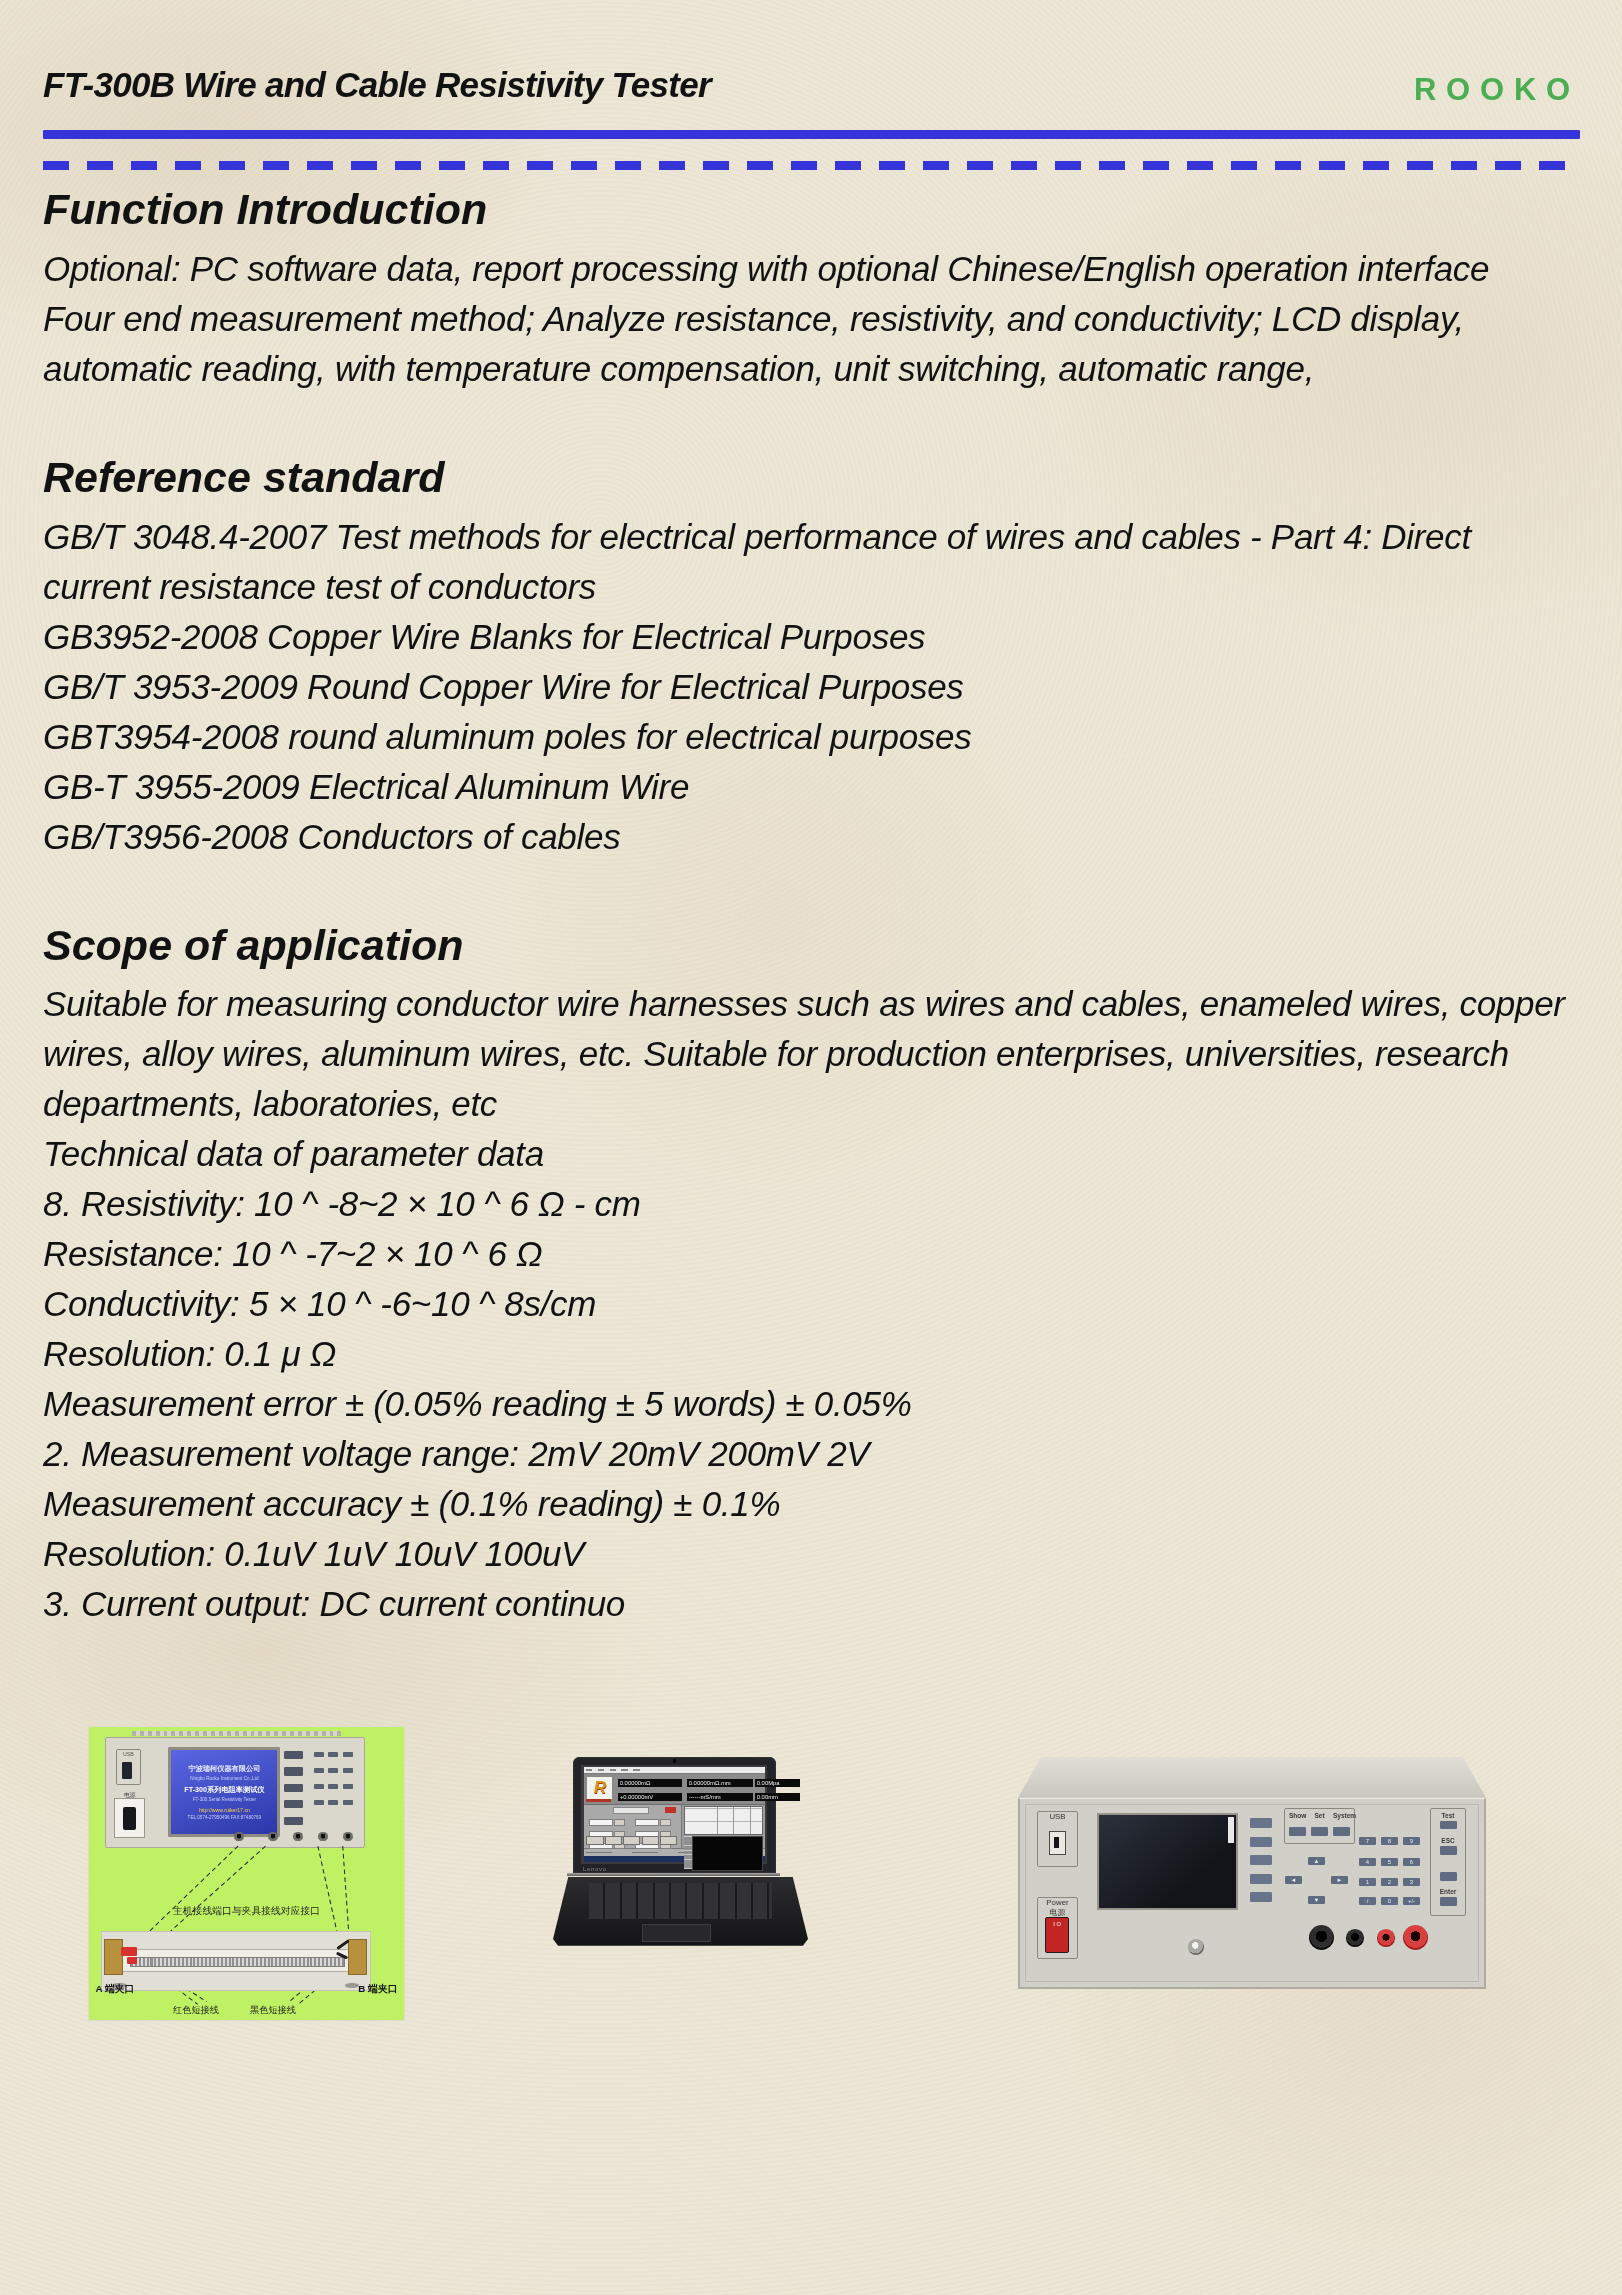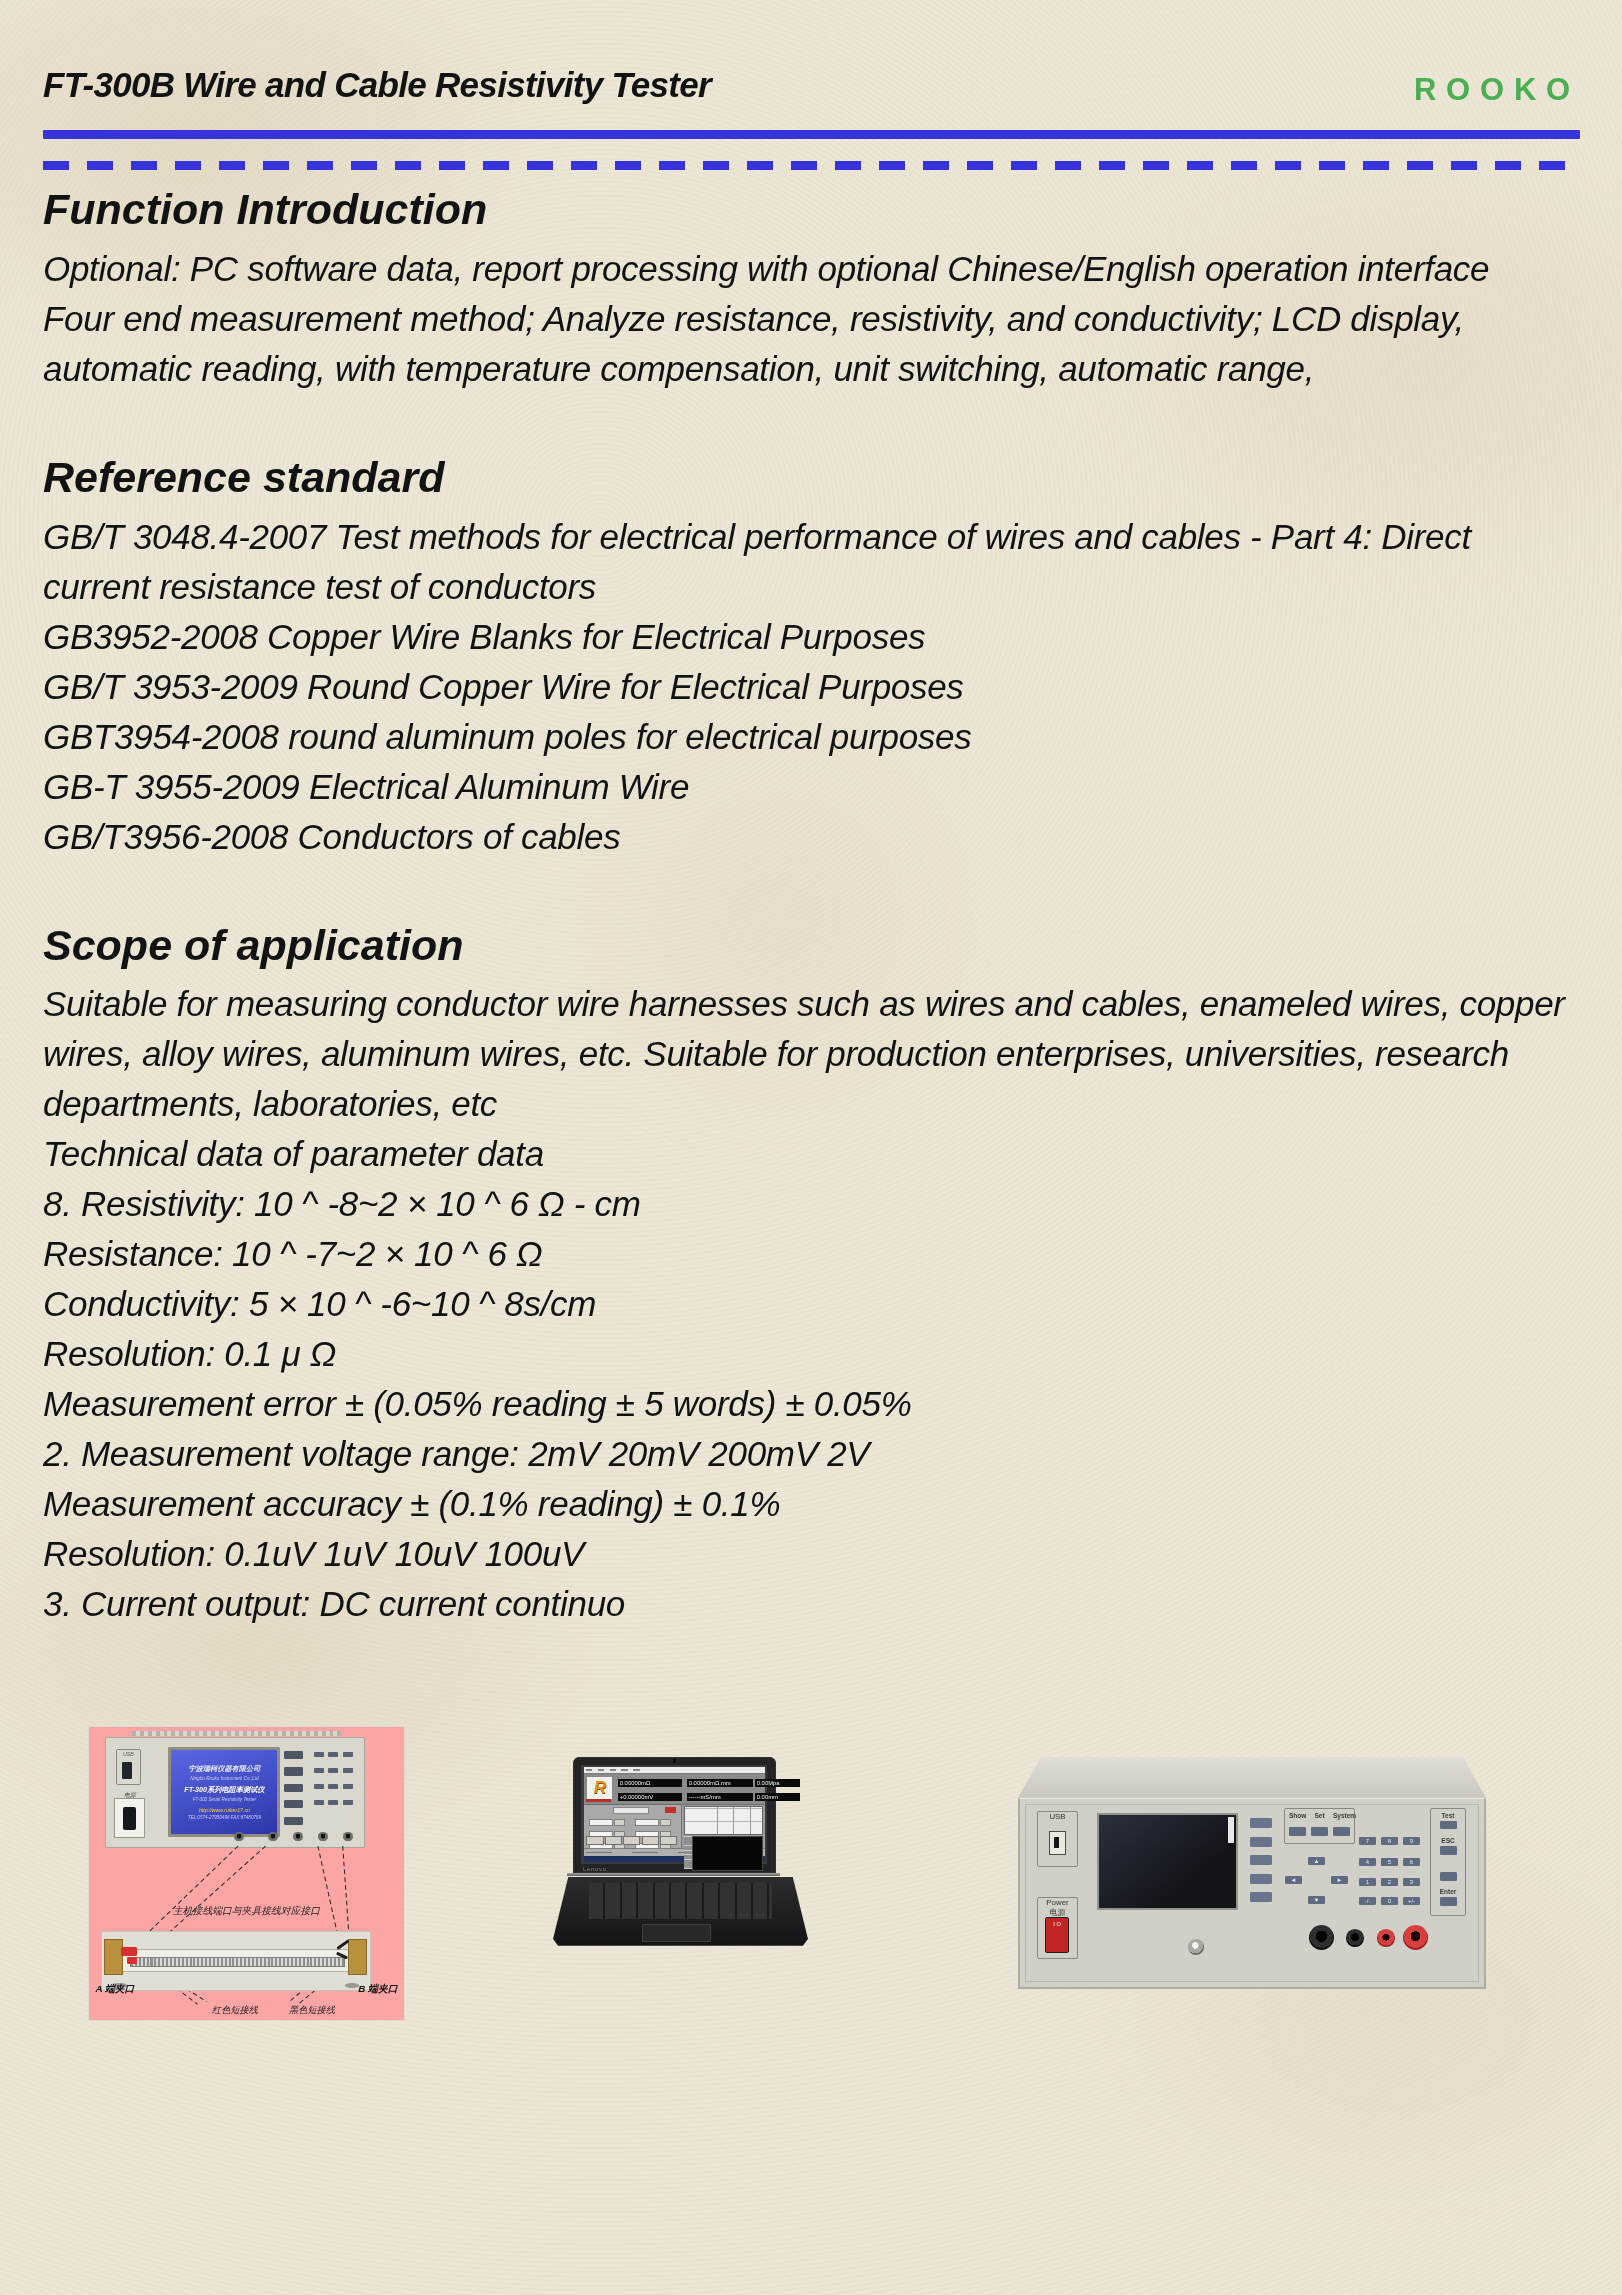--- a/index.html
+++ b/index.html
@@ -28,22 +28,22 @@
 
   
   h2.sec{font-size:43px;font-weight:bold;font-style:italic;line-height:54px;margin:11.8px 0 7.9px;}
   h2.sec.mt{margin-top:56px;}
   p.line{font-size:35px;font-style:italic;line-height:50px;margin:0;letter-spacing:-0.3px;max-width:1544px;}
 
   
   .figures{position:relative;height:308px;margin-top:98px;}
 
   
-  .fig-card{position:absolute;left:46px;top:0;width:315px;height:293px;background:#fca5a5;
-    box-shadow:0 0 0 0.7px #dcd9cd;font-style:italic;}
+  .fig-card{position:absolute;left:46px;top:0;width:315px;height:293px;background:#bef264;
+    box-shadow:0 0 0 0.7px #dcd9cd;}
   .lf-photo{position:absolute;left:16.4px;top:9.2px;width:258px;height:109px;background:#dad8cd;
     border:1.3px solid #a9a79b;border-radius:2px;}
   .lf-vents{position:absolute;left:26px;top:-6.5px;width:209px;height:5.2px;
     background:repeating-linear-gradient(90deg,#b5b3a6 0 3.9px,#d9d7cb 3.9px 7.9px);}
   .lf-usb{position:absolute;left:9.2px;top:11.8px;width:23.6px;height:34px;border:1.3px solid #8a887c;border-radius:2px;}
   .lf-usb-port{position:absolute;left:5.9px;top:11.8px;width:9.2px;height:17px;background:#20242c;border-radius:1.3px;}
   .lf-usb-label{position:absolute;left:0;top:0.7px;width:100%;text-align:center;font-size:5.2px;color:#555;}
   .lf-power{position:absolute;left:7.9px;top:60px;width:29px;height:38px;background:#f2f1ec;border:0.7px solid #98968a;}
   .lf-power-label{position:absolute;left:0;top:-7.2px;width:100%;text-align:center;font-size:5.9px;color:#444;}
   .lf-rocker{position:absolute;left:7.9px;top:7.9px;width:13px;height:23.6px;background:#17181c;border-radius:2px;}
@@ -63,21 +63,21 @@
   .lf-center-label{position:absolute;left:0;top:178px;width:100%;text-align:center;font-size:9.8px;color:#1e1e1e;}
   .lf-bench{position:absolute;left:11.8px;top:204px;width:268px;height:58px;background:#e0ded5;border:0.7px solid #c6c4b8;}
   .lf-bar{position:absolute;left:6.5px;top:17px;width:255px;height:21px;background:#eeede6;border:0.7px solid #b2b0a4;}
   .lf-bar-core{position:absolute;left:21px;top:6.5px;width:213px;height:7.9px;
     background:repeating-linear-gradient(90deg,#8e8e8e 0 2px,#d8d8d8 2px 3.9px);border:0.7px solid #7f7f7a;}
   .lf-brass{position:absolute;top:6.5px;width:17px;height:34px;background:#b8913f;border:0.7px solid #8a6a28;}
   .lf-redclip{position:absolute;background:#d63030;border-radius:1.3px;}
   .lf-blackwire{position:absolute;background:#1c1c1c;border-radius:1.3px;}
   .lf-foot{position:absolute;bottom:2px;width:14.4px;height:5.9px;border-radius:50%;background:#9a9890;}
   .lf-endlabel{position:absolute;top:256px;font-size:9.8px;font-weight:bold;color:#111;}
-  .lf-wirelabel{position:absolute;top:277px;font-size:9.2px;color:#222;margin-left:39px;}
+  .lf-wirelabel{position:absolute;top:277px;font-size:9.2px;color:#222;}
 
   
   .fig-laptop{position:absolute;left:510px;top:29.4px;width:255px;height:222px;}
   .lt-screen{position:absolute;left:19.6px;top:0;width:203px;height:116px;background:#232327;
     border-radius:6.5px 6.5px 0 0;box-shadow:inset 0 0 0 1.3px #2e2e33;}
   .lt-cam{position:absolute;left:50%;top:2.6px;width:3.3px;height:3.3px;margin-left:-1.3px;border-radius:50%;background:#000;}
   .lt-display{position:absolute;left:8.5px;top:7.9px;right:8.5px;bottom:9.2px;background:#3a3a3e;}
   .lt-brand{position:absolute;left:10.5px;bottom:0.7px;font-size:5.9px;color:#8a8a90;letter-spacing:0.7px;}
   .sw{position:absolute;inset:2px 2.6px;background:#9c9c9c;display:flex;flex-direction:column;}
   .sw-menu{height:5.9px;background:#ececec;border-bottom:0.7px solid #7a7a7a;

